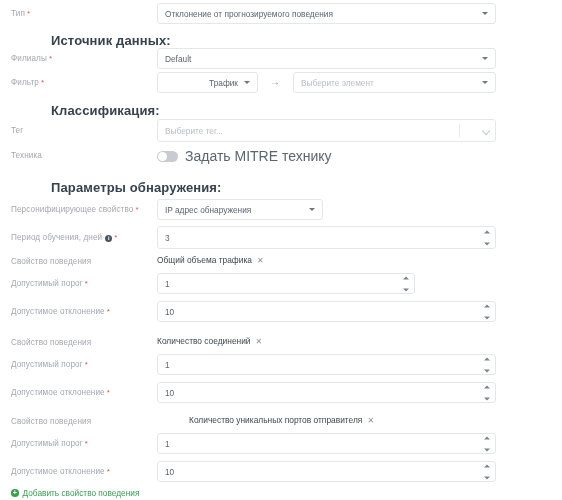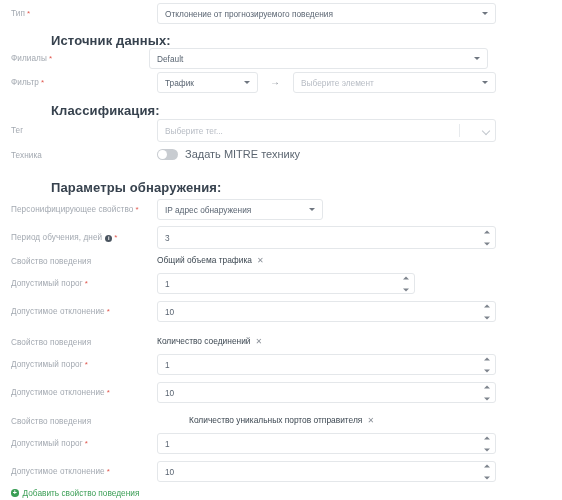--- a/index.html
+++ b/index.html
@@ -140,21 +140,21 @@
   .toggle .knob {
     position: absolute;
     left: 1px; top: 1px;
     width: 9px; height: 9px;
     border-radius: 50%;
     background: #ffffff;
   }
   .toggle-label {
     margin-left: 7px;
     color: #5b6570;
-    font-size: 11px;
+    font-size: 14px;
     white-space: nowrap;
   }
 
   
   .chip {
     position: absolute;
     display: flex;
     align-items: center;
     color: #3d4852;
     font-size: 8.4px;
@@ -222,31 +222,31 @@
     <span class="caret"></span>
   </div>
 
   <div class="section-title" style="top:33px;">Источник данных:</div>
 
   <div class="row" style="top:48px;height:21px;">
     <div class="label">
       <span>Филиалы</span><span class="req">*</span>
     </div>
   </div>
-  <div class="ctrl" style="top:48px;left:149px;width:339px;">
+  <div class="ctrl" style="top:48px;left:157px;width:339px;">
     <span class="val">Default</span>
     <span class="caret"></span>
   </div>
 
   <div class="row" style="top:72px;height:21px;">
     <div class="label">
       <span>Фильтр</span><span class="req">*</span>
     </div>
   </div>
-  <div class="ctrl" style="top:72px;left:157px;width:101px;">
+  <div class="ctrl" style="top:72px;left:157px;width:101px;text-align:right;">
     <span class="val">Трафик</span>
     <span class="caret"></span>
   </div>
   <div class="arrow" style="top:77px;left:270px;">→</div>
   <div class="ctrl" style="top:72px;left:293px;width:203px;">
     <span class="val ph">Выберите элемент</span>
     <span class="caret"></span>
   </div>
 
   <div class="section-title" style="top:103px;">Классификация:</div>

